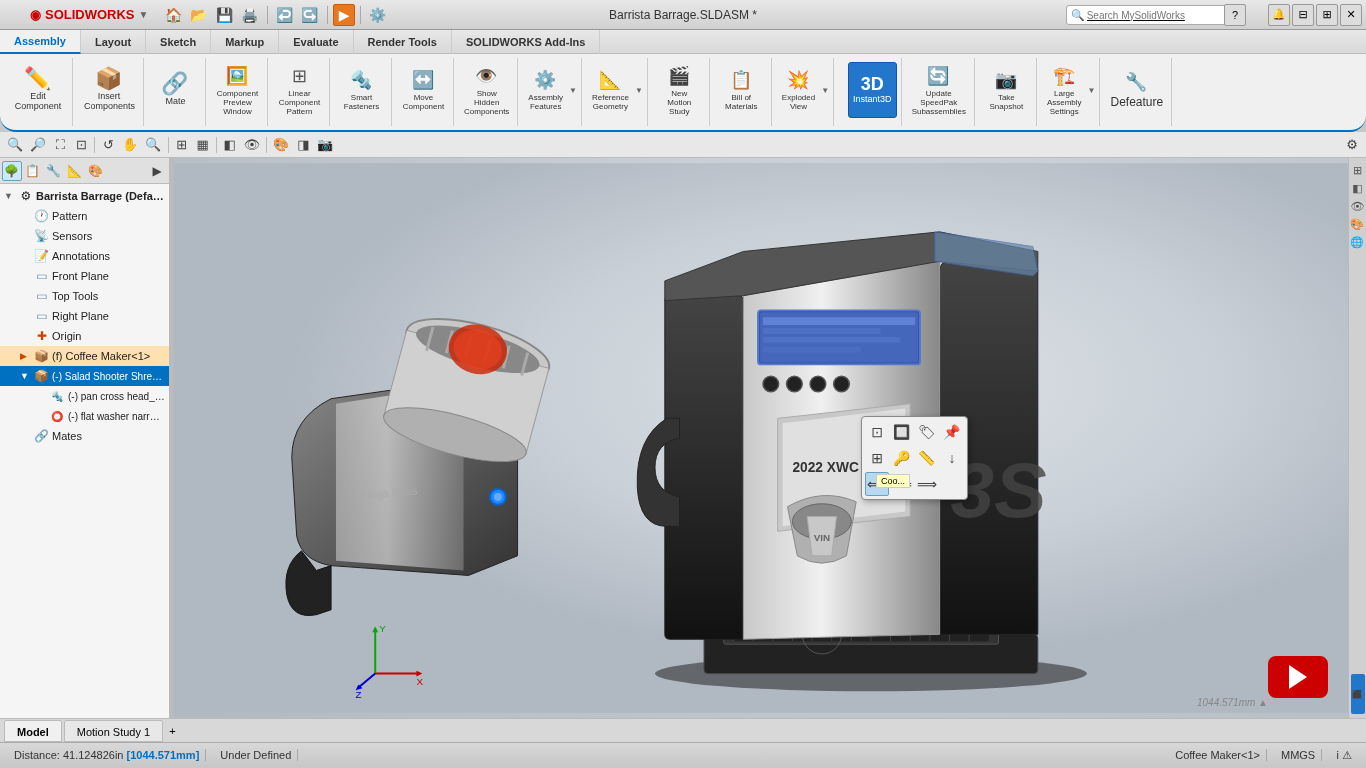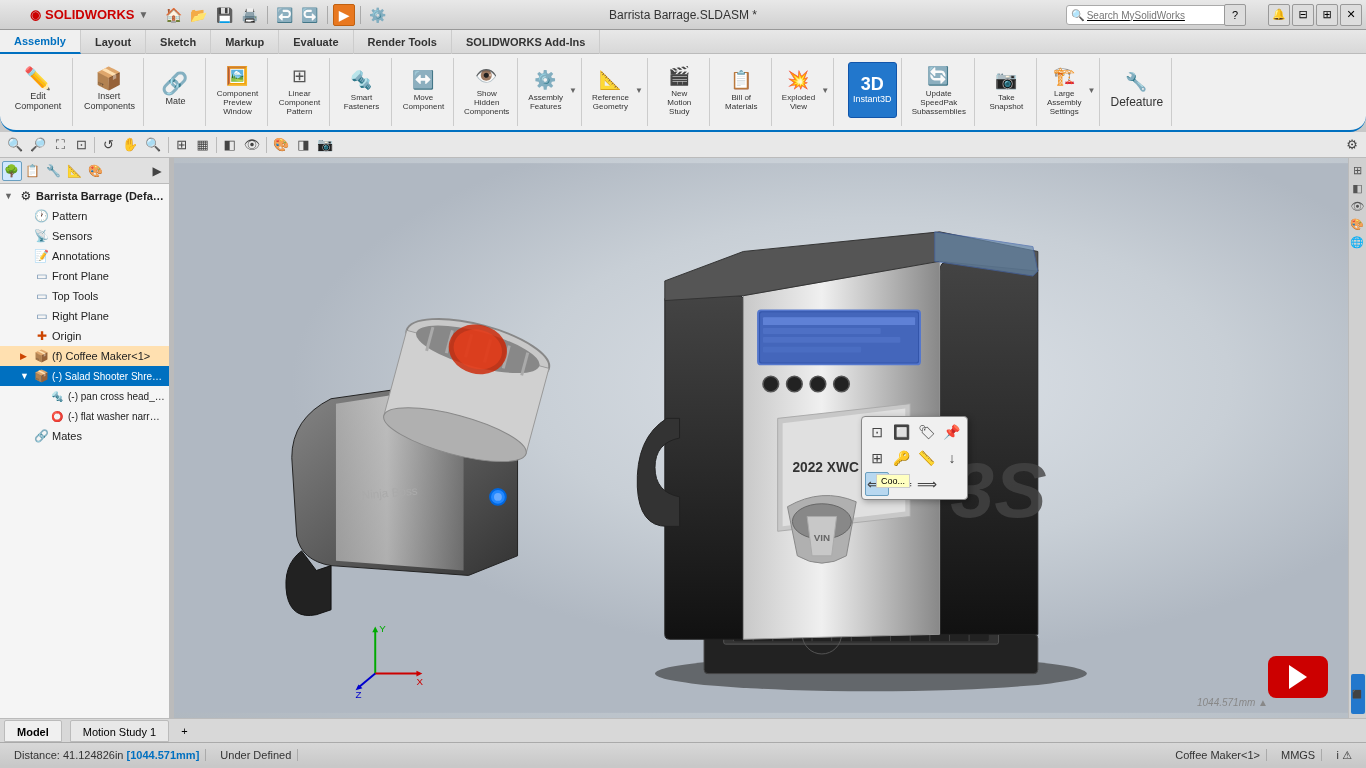--- a/index.html
+++ b/index.html
@@ -202,21 +202,21 @@
     .status-seg:last-child { border-right: none; }
 
     
     #bottom-tabs {
       width: 100%; height: 24px; background: #d8d8d8;
       border-top: 1px solid #bbb; display: flex; align-items: center; padding: 0 4px;
     }
     .bottom-tab {
       padding: 0 12px; height: 22px; line-height: 22px;
       font-size: 11px; cursor: pointer; border: 1px solid #bbb;
-      background: #e8e8e8; margin-right: 8px; border-radius: 2px 2px 0 0;
+      background: #e8e8e8; margin-right: 2px; border-radius: 2px 2px 0 0;
     }
     .bottom-tab.active { background: #f0f0f0; font-weight: bold; }
 
     
     #search-bar {
       position: absolute; right: 120px; top: 5px;
       width: 180px; height: 20px; display: flex; align-items: center;
       background: white; border: 1px solid #aaa; border-radius: 3px; padding: 0 4px;
     }
     #search-bar input {

